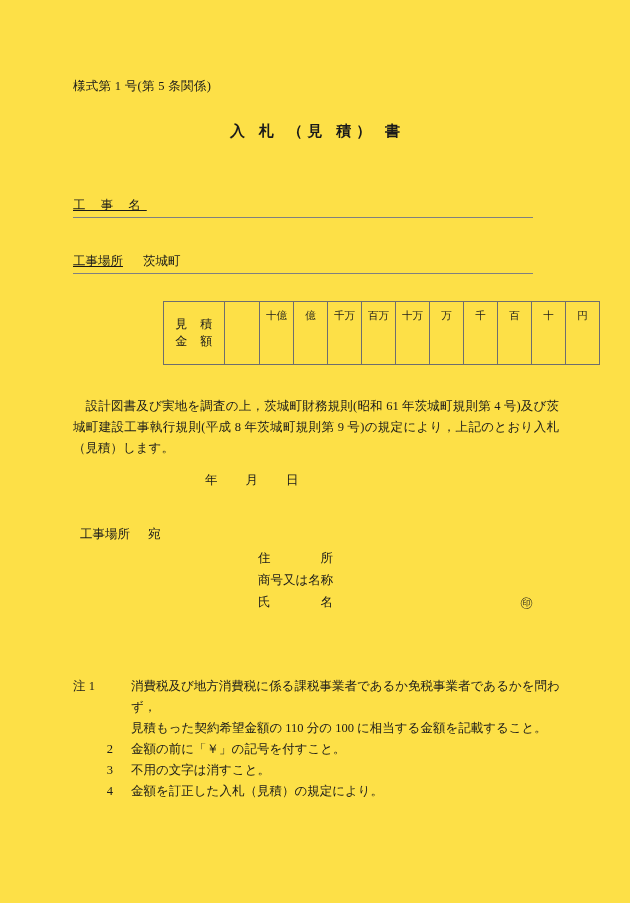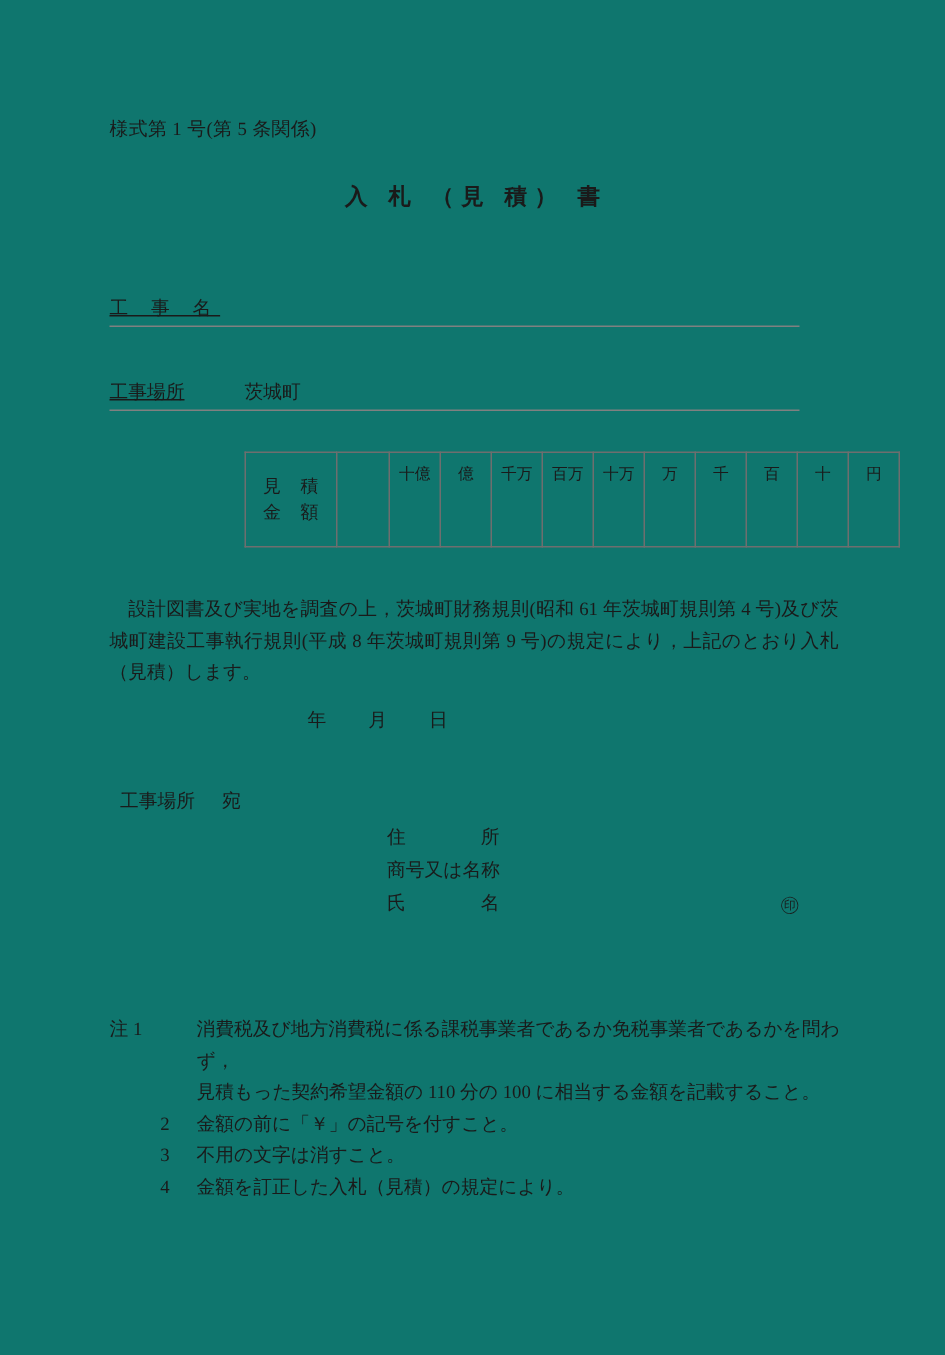--- a/index.html
+++ b/index.html
@@ -12,21 +12,21 @@
     height: 903px;
     position: relative;
     font-family: "Liberation Serif", "DejaVu Serif", serif;
     color: #1a1a1a;
     overflow: hidden;
   }
 
   .page {
     position: absolute;
     inset: 0;
-    background: #0f766e;
+    background: #fde047;
   }
 
   
   .form-no {
     position: absolute;
     left: 73px;
     top: 78px;
     font-size: 12.5px;
     letter-spacing: 0.3px;
     white-space: nowrap;
@@ -58,21 +58,21 @@
   .field-row .lbl {
     font-size: 12.5px;
     display: inline-block;
     vertical-align: bottom;
     text-decoration: underline;
   }
   .field-row .val {
     font-size: 12.5px;
     display: inline-block;
     vertical-align: bottom;
-    margin-left: 40px;
+    margin-left: 20px;
   }
   #row-kouji-mei { top: 196px; }
   #row-kouji-basho { top: 252px; }
 
   .sp-wide { letter-spacing: 6px; }
 
   
   .amount-table {
     position: absolute;
     left: 163px;

